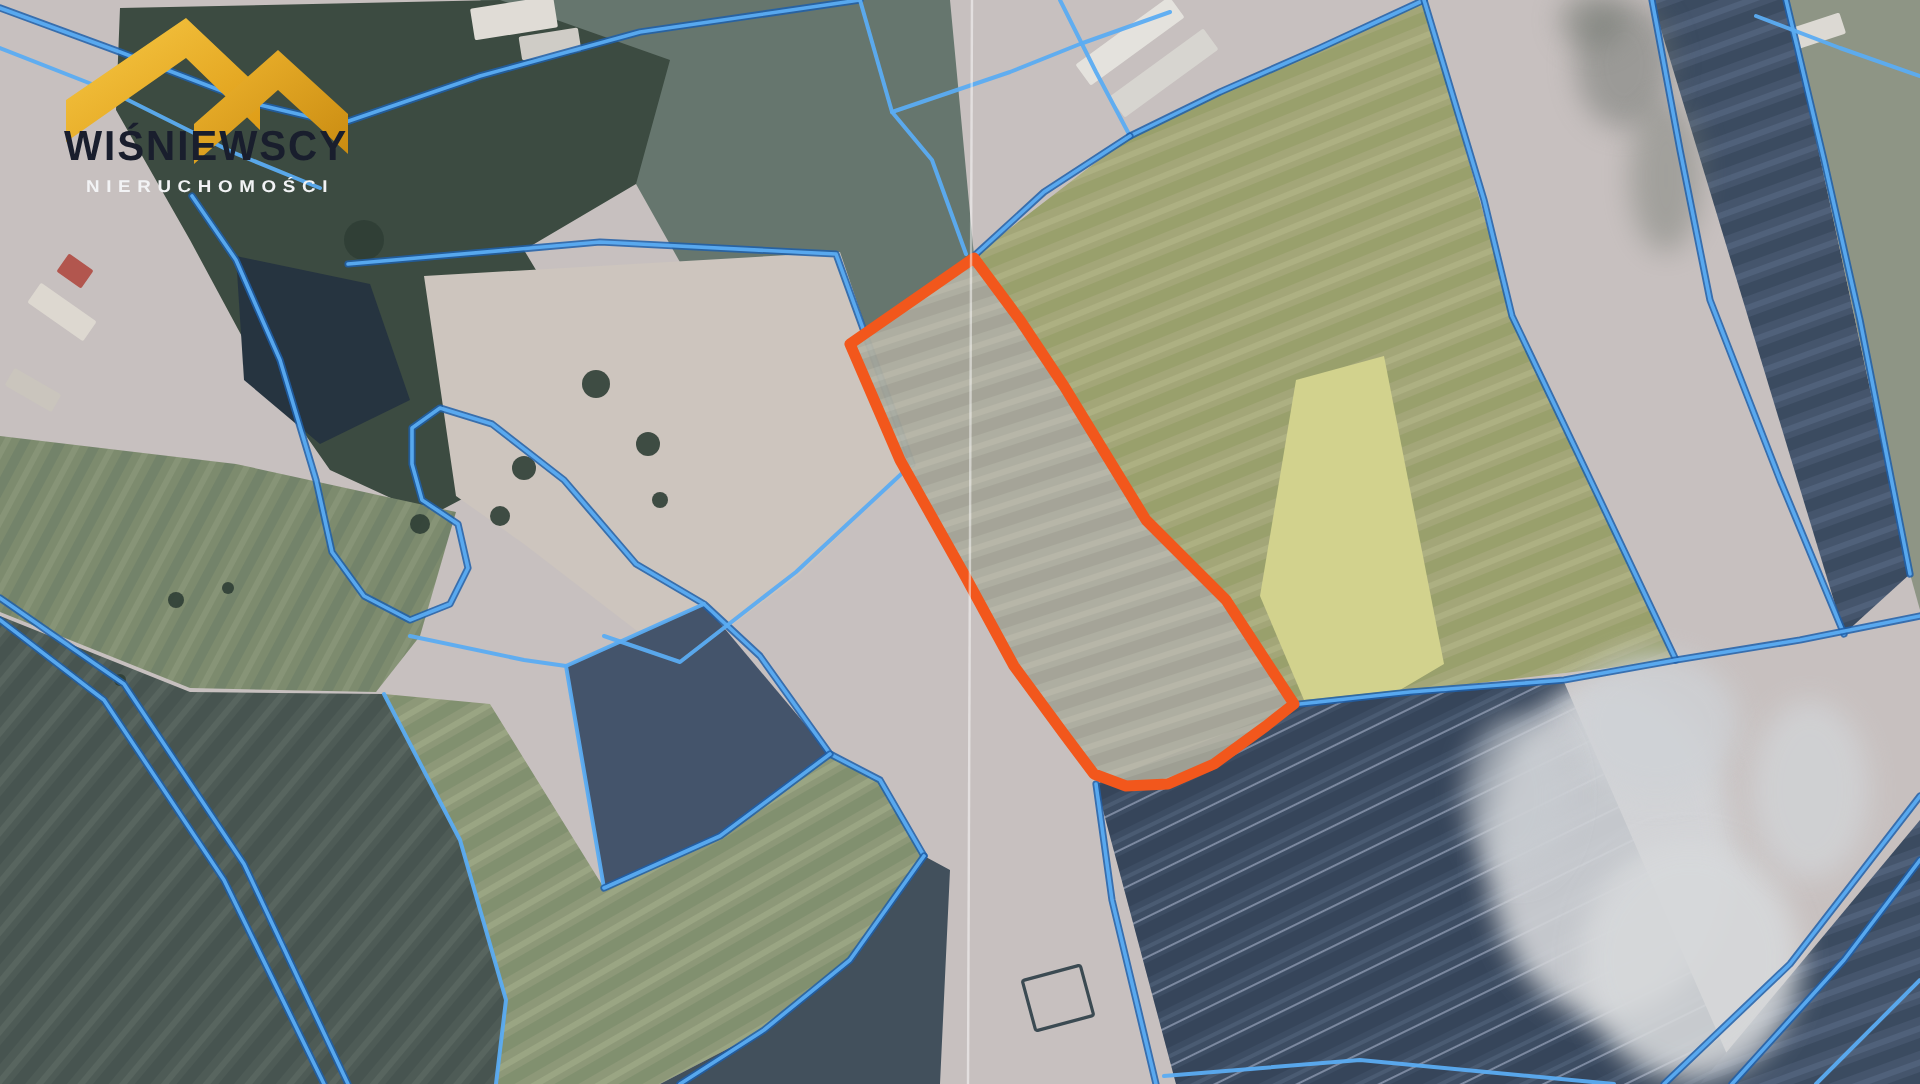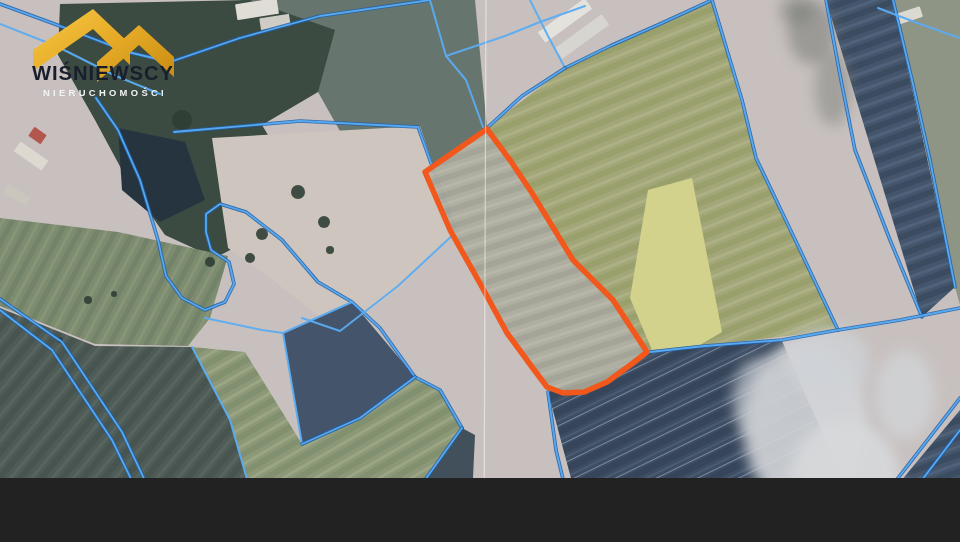--- a/index.html
+++ b/index.html
@@ -1,16 +1,16 @@
 <!DOCTYPE html>
 <html><head>
 <meta charset="utf-8">
 <style>
   html,body{margin:0;padding:0;background:#222;}
-  .stage{position:relative;width:960px;height:478px;overflow:hidden;background:#fef9c3;}
+  .stage{position:relative;width:960px;height:542px;overflow:hidden;background:#fef9c3;}
   svg{display:block;}
   text{font-family:"Liberation Sans","DejaVu Sans",sans-serif;}
   .logo-title{font-weight:bold;fill:#191e2d;letter-spacing:1px;}
   .logo-sub{fill:#f2f3f5;letter-spacing:3px;font-weight:bold;}
 </style>
 </head>
 <body>
 
 <div class="stage">
   <svg id="map-svg" width="960" height="542" viewBox="0 0 960 542">

